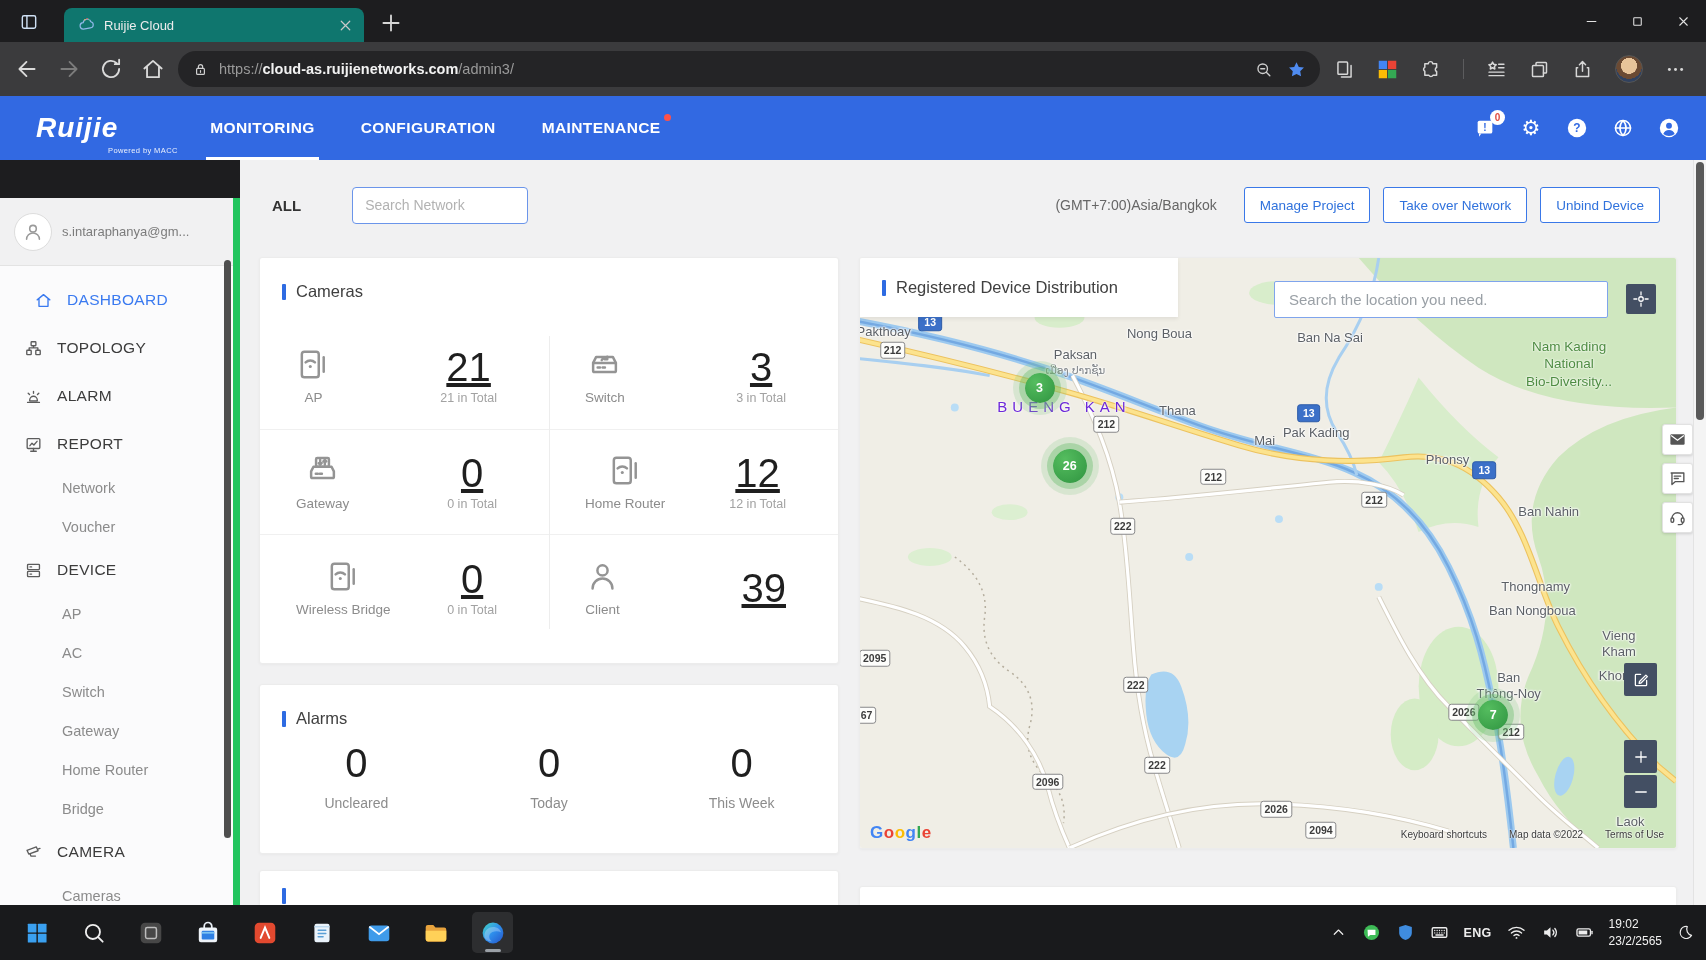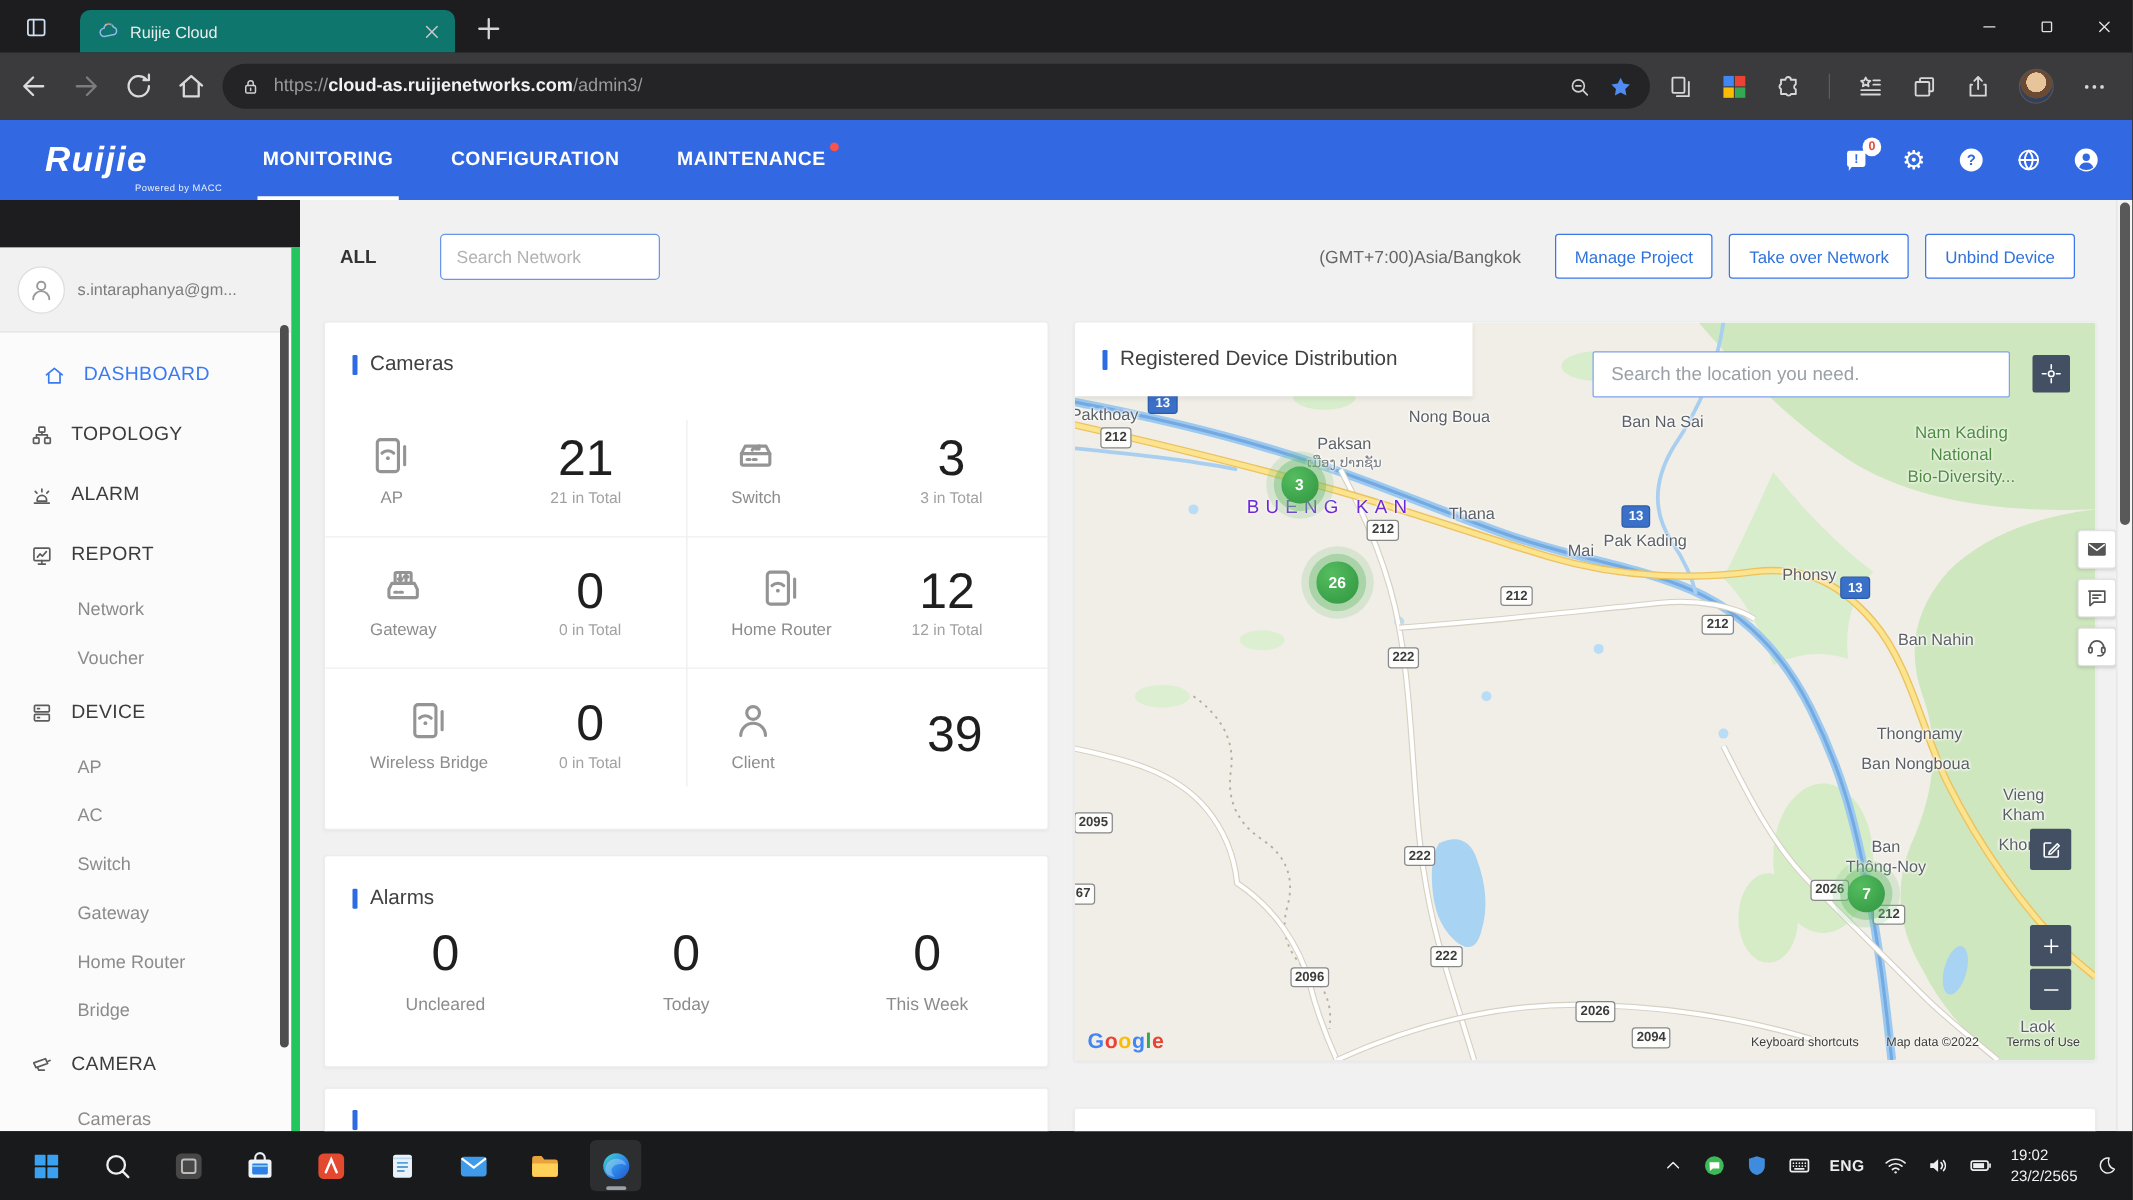--- a/index.html
+++ b/index.html
@@ -87,21 +87,21 @@
   
   #overview-card{left:19px;top:97px;width:580px;height:407px;}
   #ov-grid{position:absolute;top:66px;left:0;right:0;bottom:22px;display:grid;grid-template-columns:1fr 1fr;grid-template-rows:1fr 1fr 1fr;}
   #ov-grid::before{content:"";position:absolute;left:50%;top:12px;bottom:12px;width:1px;background:#ededed;}
   .ov-cell{display:flex;align-items:center;justify-content:space-between;padding:0 52px 0 36px;}
   .ov-cell.hb{border-bottom:1px solid #f0f0f0;}
   .ov-dev{display:flex;flex-direction:column;align-items:center;}
   .ov-dev .ico{width:35px;height:35px;color:#949494;}
   .ov-label{margin-top:8px;font-size:13.5px;color:#8c8c8c;white-space:nowrap;}
   .ov-val{display:flex;flex-direction:column;align-items:center;}
-  .ov-num{font-size:40px;color:#1f1f1f;font-weight:500;line-height:1;}
+  .ov-num{font-size:40px;color:#1f1f1f;font-weight:500;line-height:1;text-decoration:underline;}
   .ov-total{margin-top:4px;font-size:12.5px;color:#a2a2a2;white-space:nowrap;}
 
   
   #alarms-card{left:19px;top:524px;width:580px;height:170px;}
   #al-row{position:absolute;top:58px;left:0;right:0;display:flex;}
   .al-col{flex:1;display:flex;flex-direction:column;align-items:center;}
   .al-num{font-size:40px;color:#1f1f1f;font-weight:500;line-height:1;}
   .al-label{margin-top:12px;font-size:14px;color:#8c8c8c;}
   #peek-left{left:19px;top:710px;width:580px;height:40px;}
   #peek-left .bluebar{position:absolute;left:22px;top:17px;}

